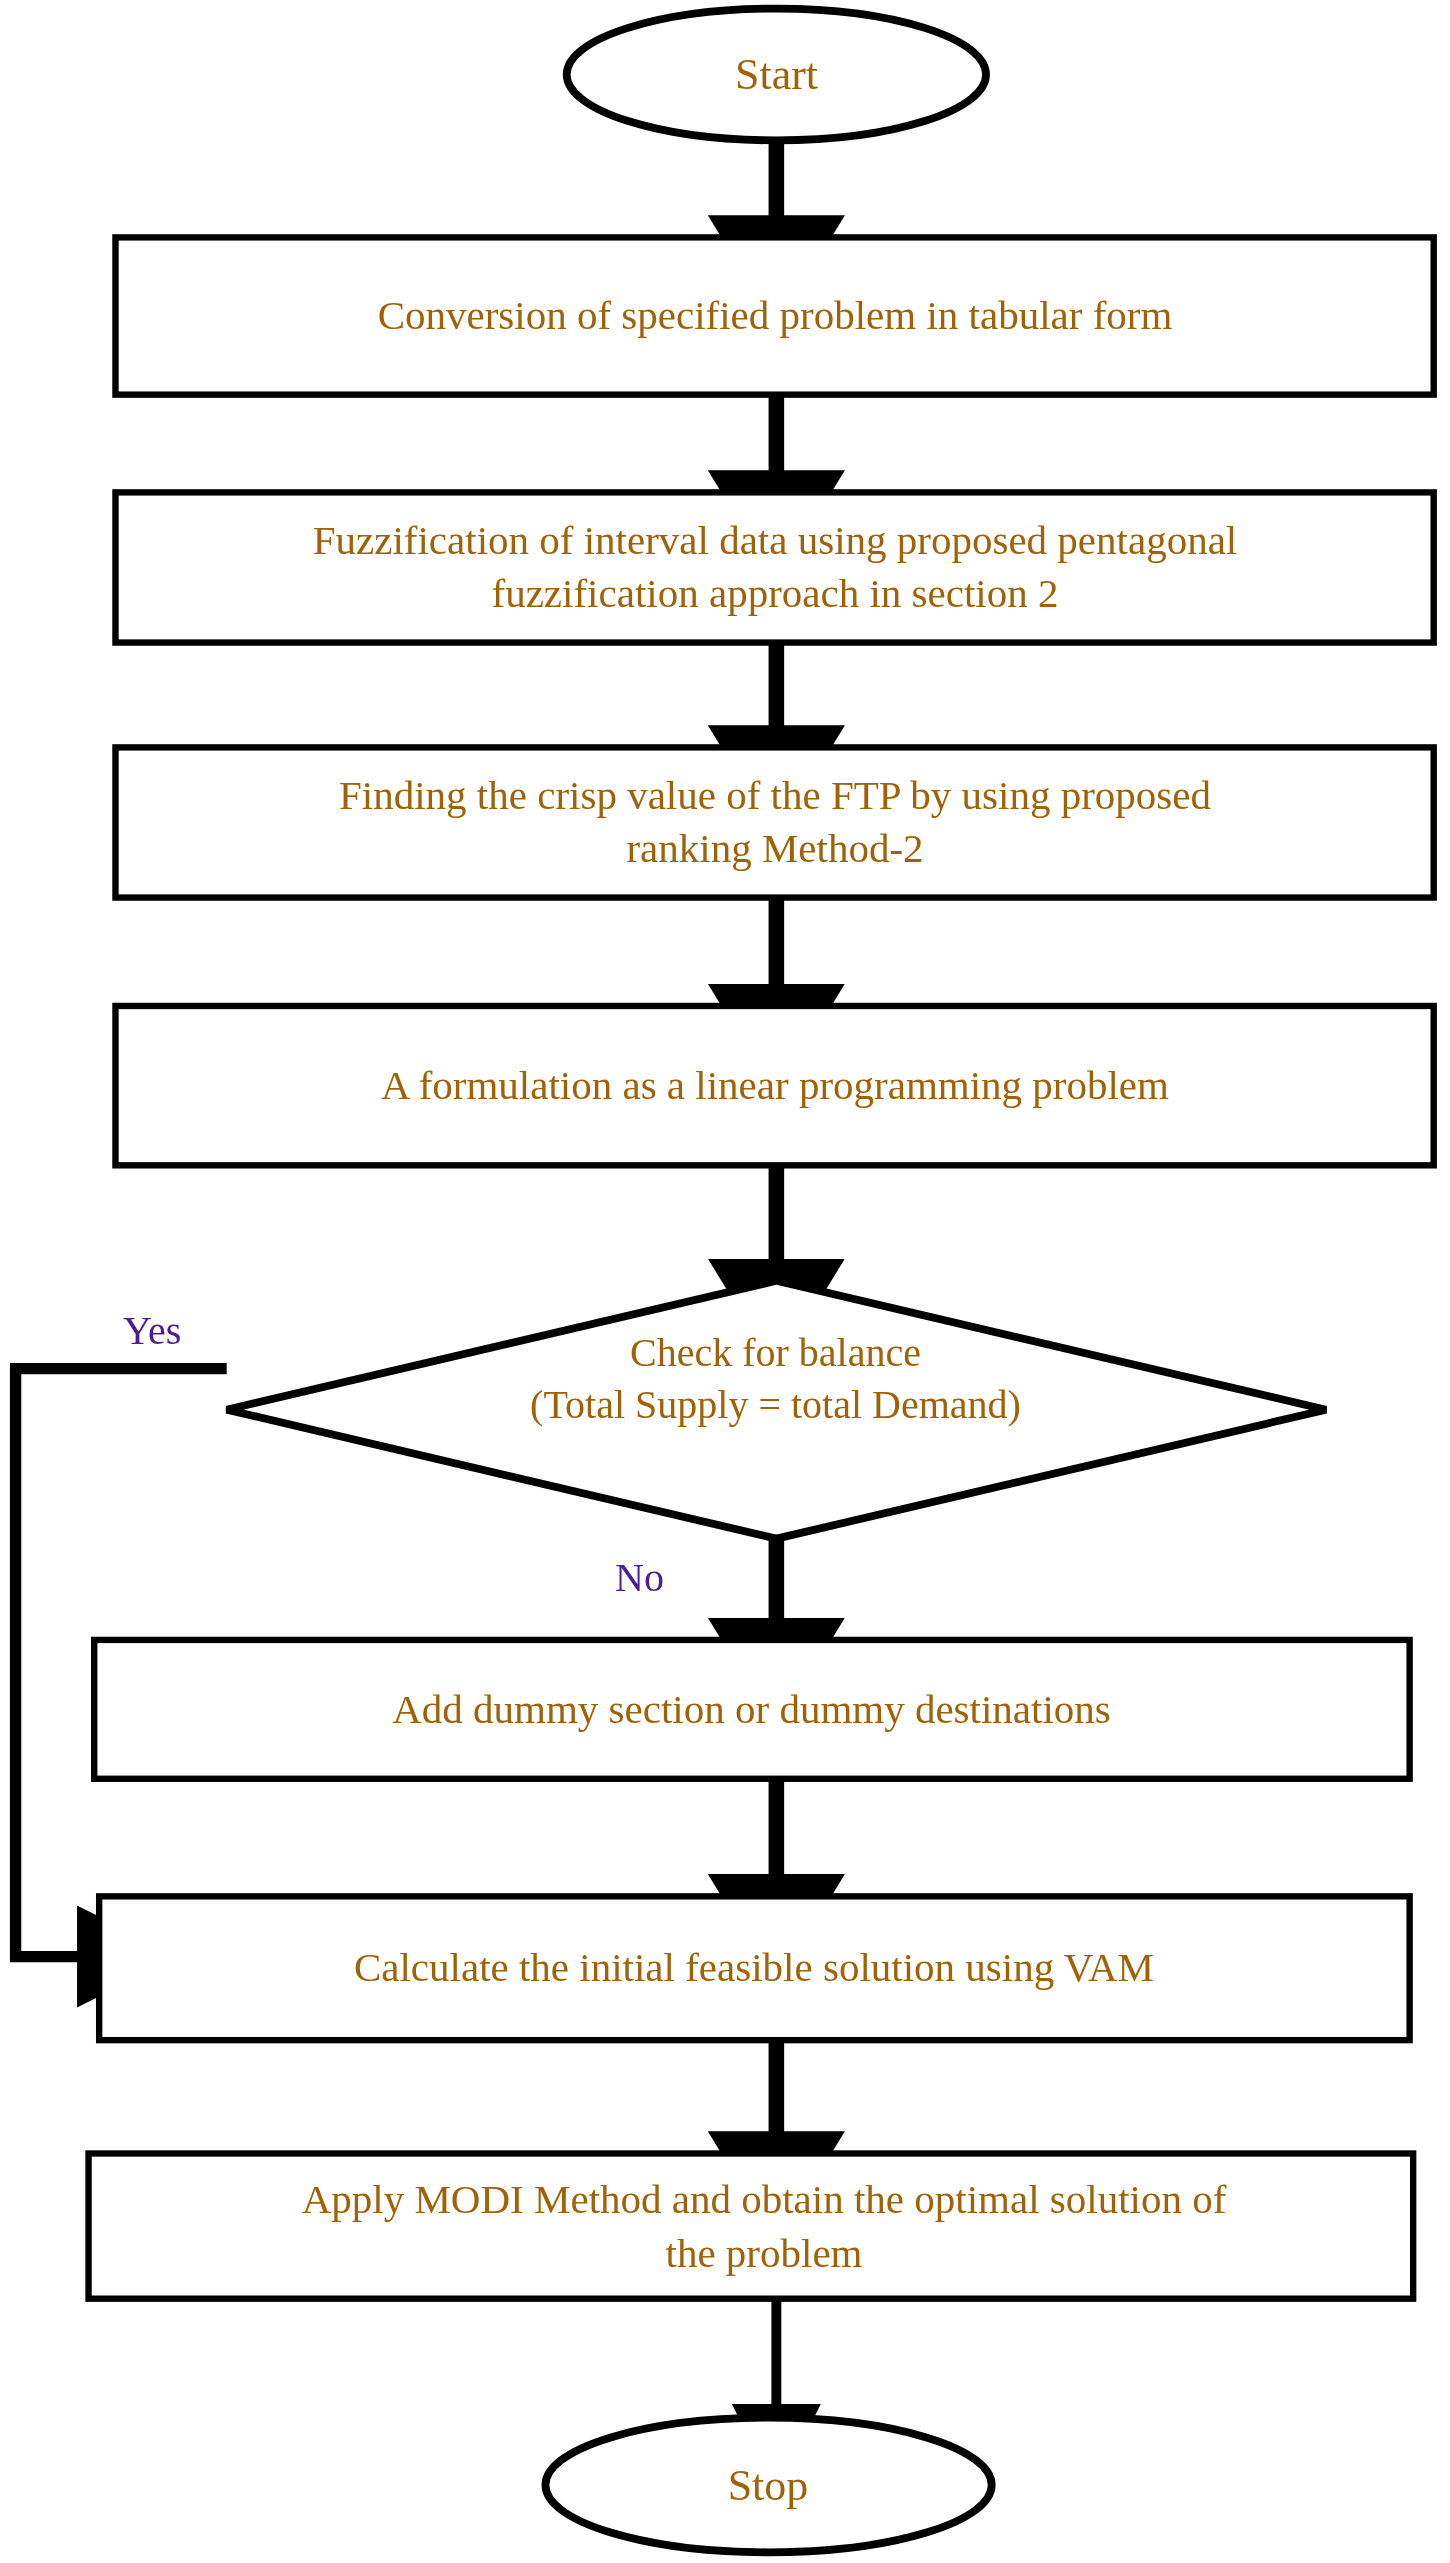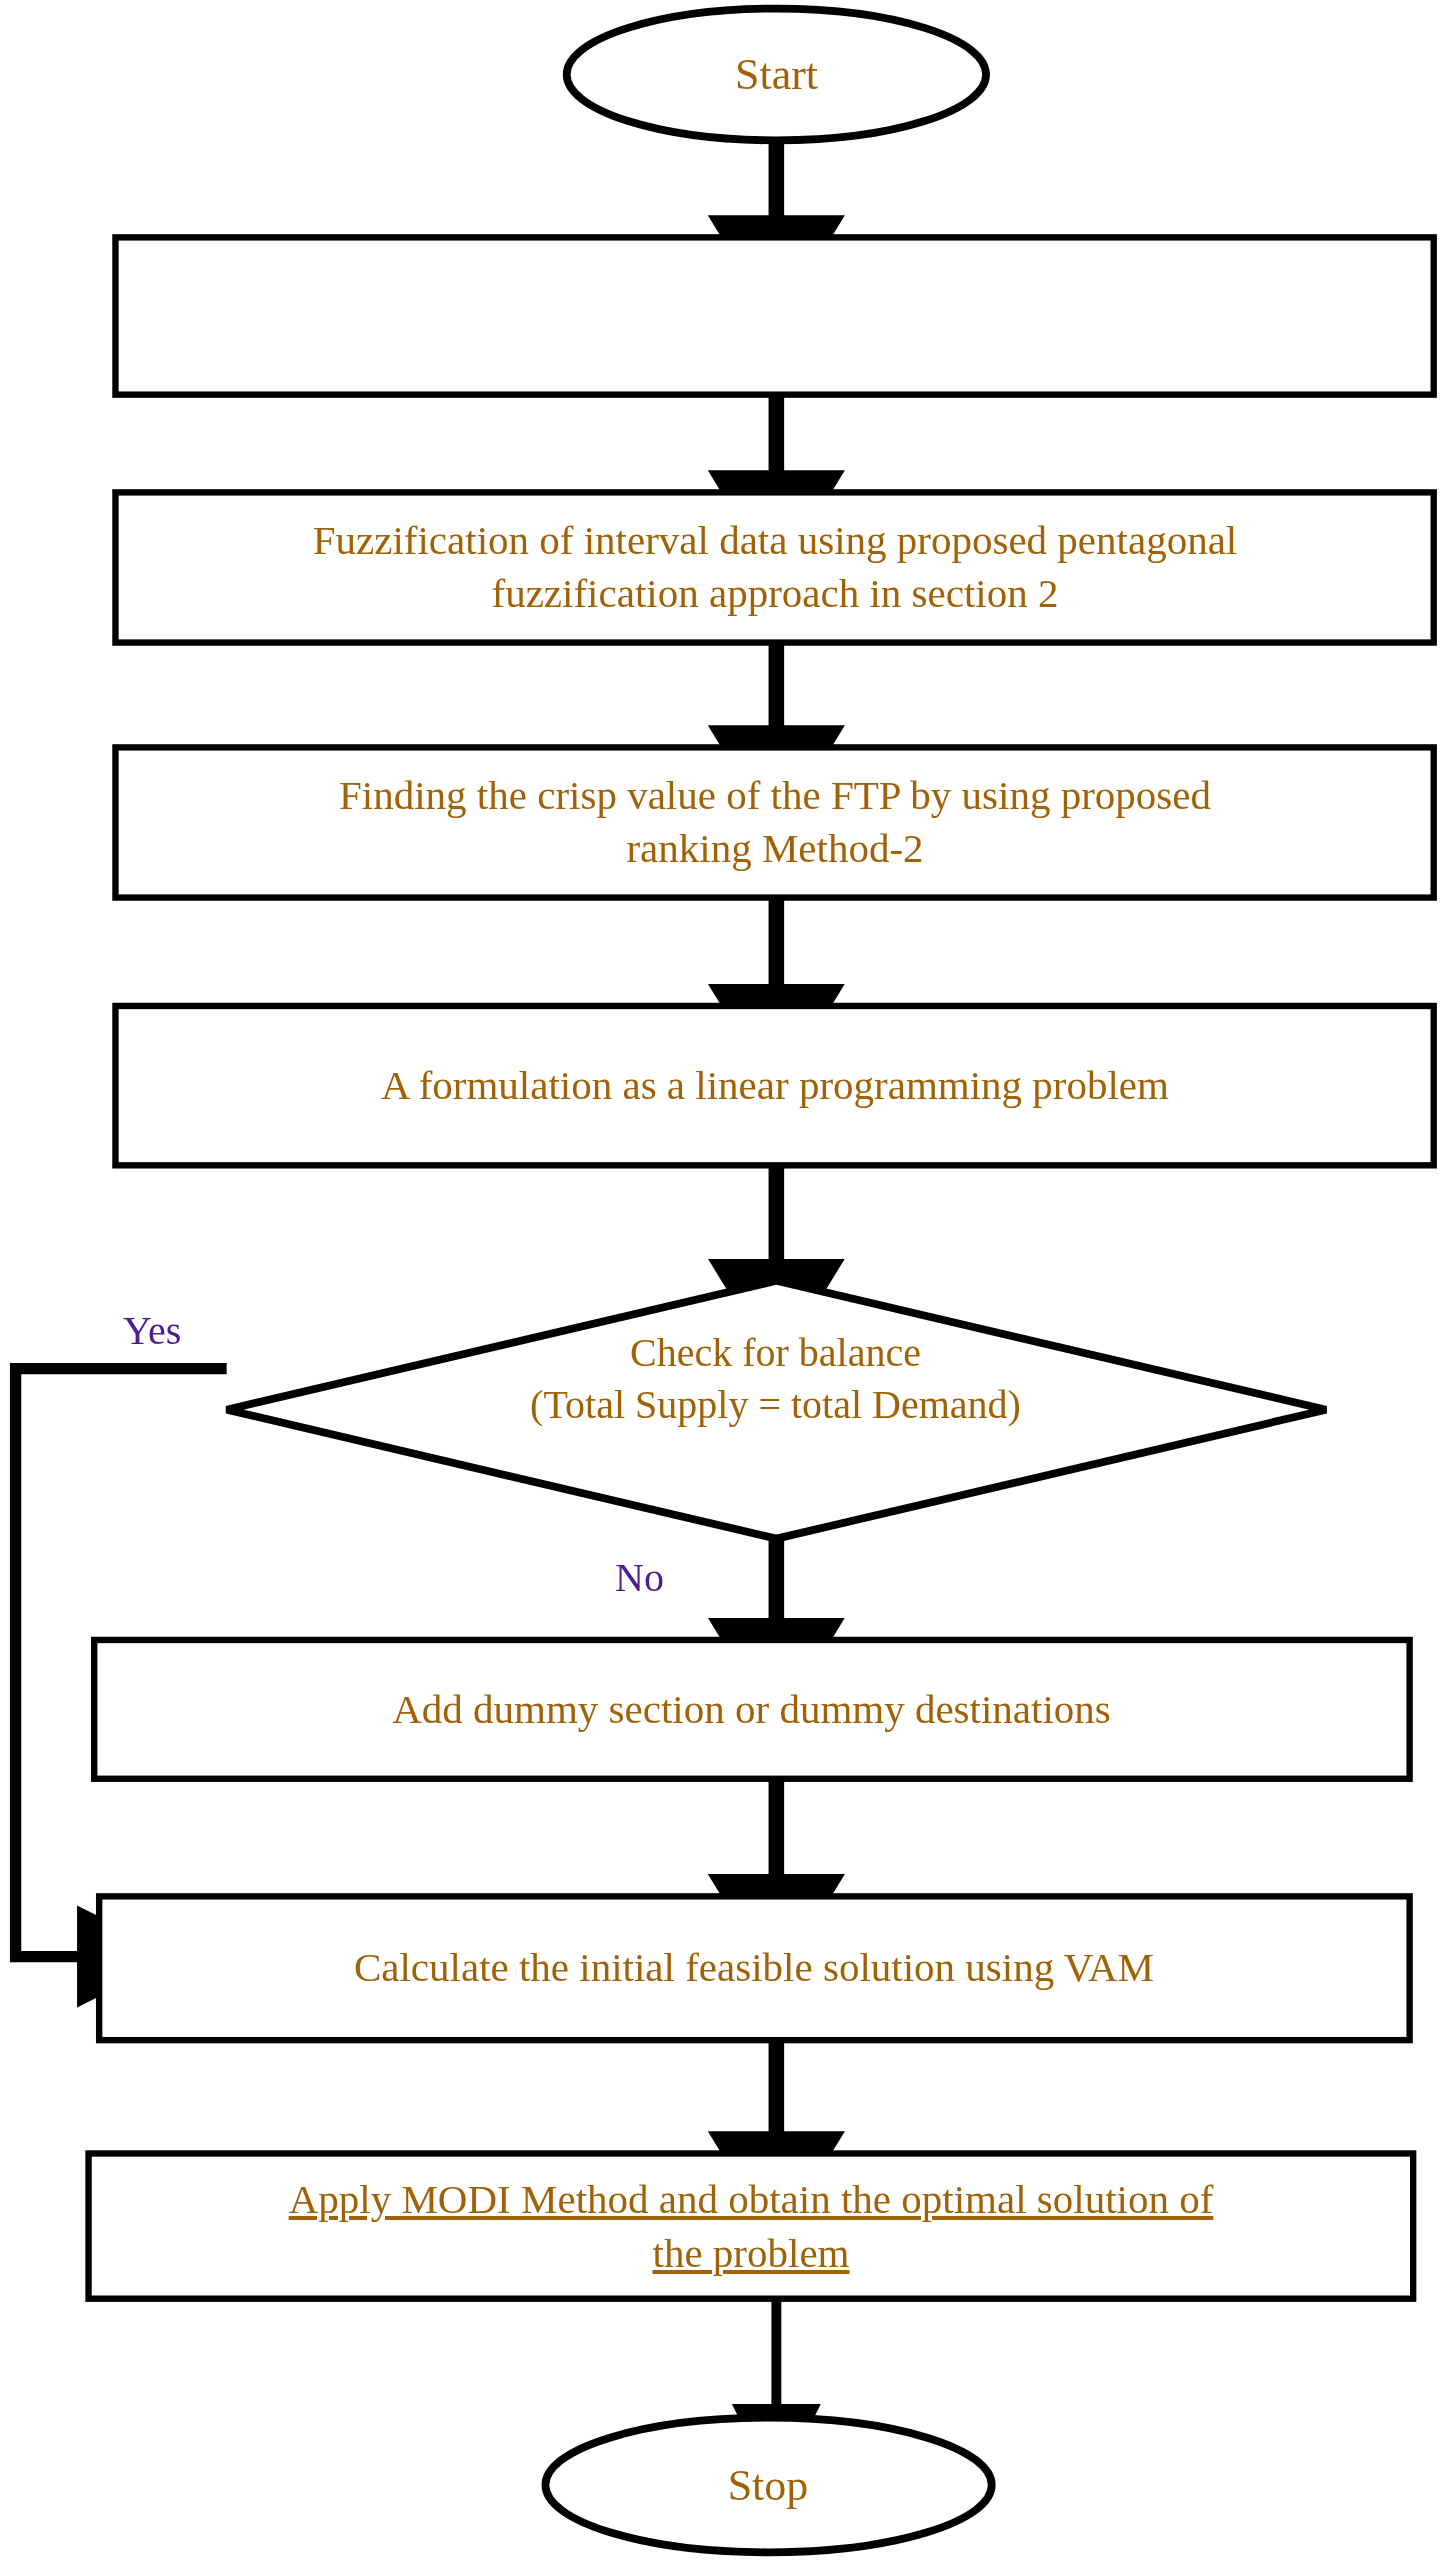--- a/index.html
+++ b/index.html
@@ -106,37 +106,38 @@
     <rect x="125" y="3040" width="1870" height="205" fill="#ffffff" stroke="#000000" stroke-width="9"></rect>
 
     <line x1="1096" y1="3245" x2="1096" y2="3410" stroke="#000000" stroke-width="14" marker-end="url(#ah-thin)"></line>
 
     <ellipse cx="1085" cy="3508" rx="315" ry="95" fill="#ffffff" stroke="#000000" stroke-width="11"></ellipse>
 
   </svg>
 
   <div class="node-label terminal-label" style="left:567px; top:8.5px; width:419px; height:132px;">Start</div>
 
+  <div class="node-label process-label" style="left:130px; top:237px; width:1290px; height:157px;">Conversion of specified problem in tabular form</div>
 
   <div class="node-label process-label" style="left:130px; top:492px; width:1290px; height:150px;">Fuzzification of interval data using proposed pentagonal
 fuzzification approach in section 2</div>
 
   <div class="node-label process-label" style="left:130px; top:747px; width:1290px; height:150px;">Finding the crisp value of the FTP by using proposed
 ranking Method-2</div>
 
   <div class="node-label process-label" style="left:130px; top:1006px; width:1290px; height:159px;">A formulation as a linear programming problem</div>
 
   <div class="node-label decision-label" style="left:432px; top:1311px; width:687px; height:135px;">Check for balance
 (Total Supply = total Demand)</div>
 
   <div class="node-label process-label" style="left:108px; top:1640px; width:1287px; height:139px;">Add dummy section or dummy destinations</div>
 
   <div class="node-label process-label" style="left:113px; top:1896px; width:1282px; height:144px;">Calculate the initial feasible solution using VAM</div>
 
-  <div class="node-label process-label" style="left:103px; top:2154px; width:1296px; height:145px;text-decoration:underline;">Apply MODI Method and obtain the optimal solution of
+  <div class="node-label process-label" style="left:116px; top:2154px; width:1296px; height:145px;">Apply MODI Method and obtain the optimal solution of
 the problem</div>
 
   <div class="node-label terminal-label" style="left:545px; top:2418px; width:446px; height:135px;">Stop</div>
 
   <div class="edge-label" style="left:123px; top:1307px;">Yes</div>
 
   <div class="edge-label" style="left:615px; top:1554px;">No</div>
 
   <div class="hit" style="left:567px; top:8.5px; width:419px; height:132px;"></div>
   <div class="hit" style="left:115px; top:237px; width:1318px; height:157px;"></div>

